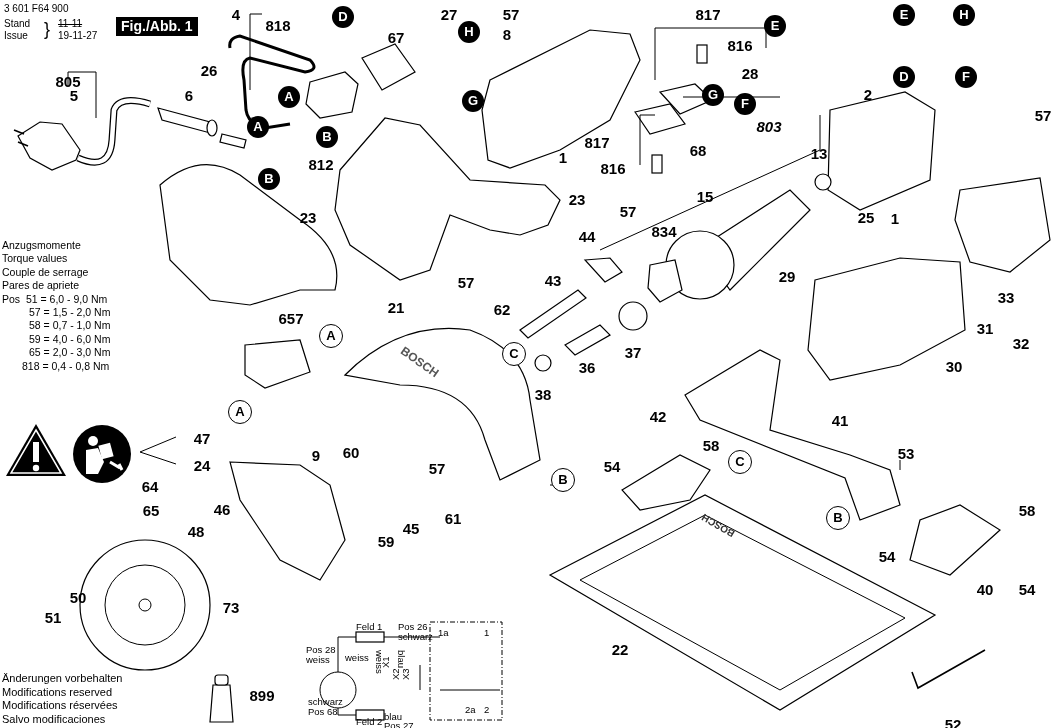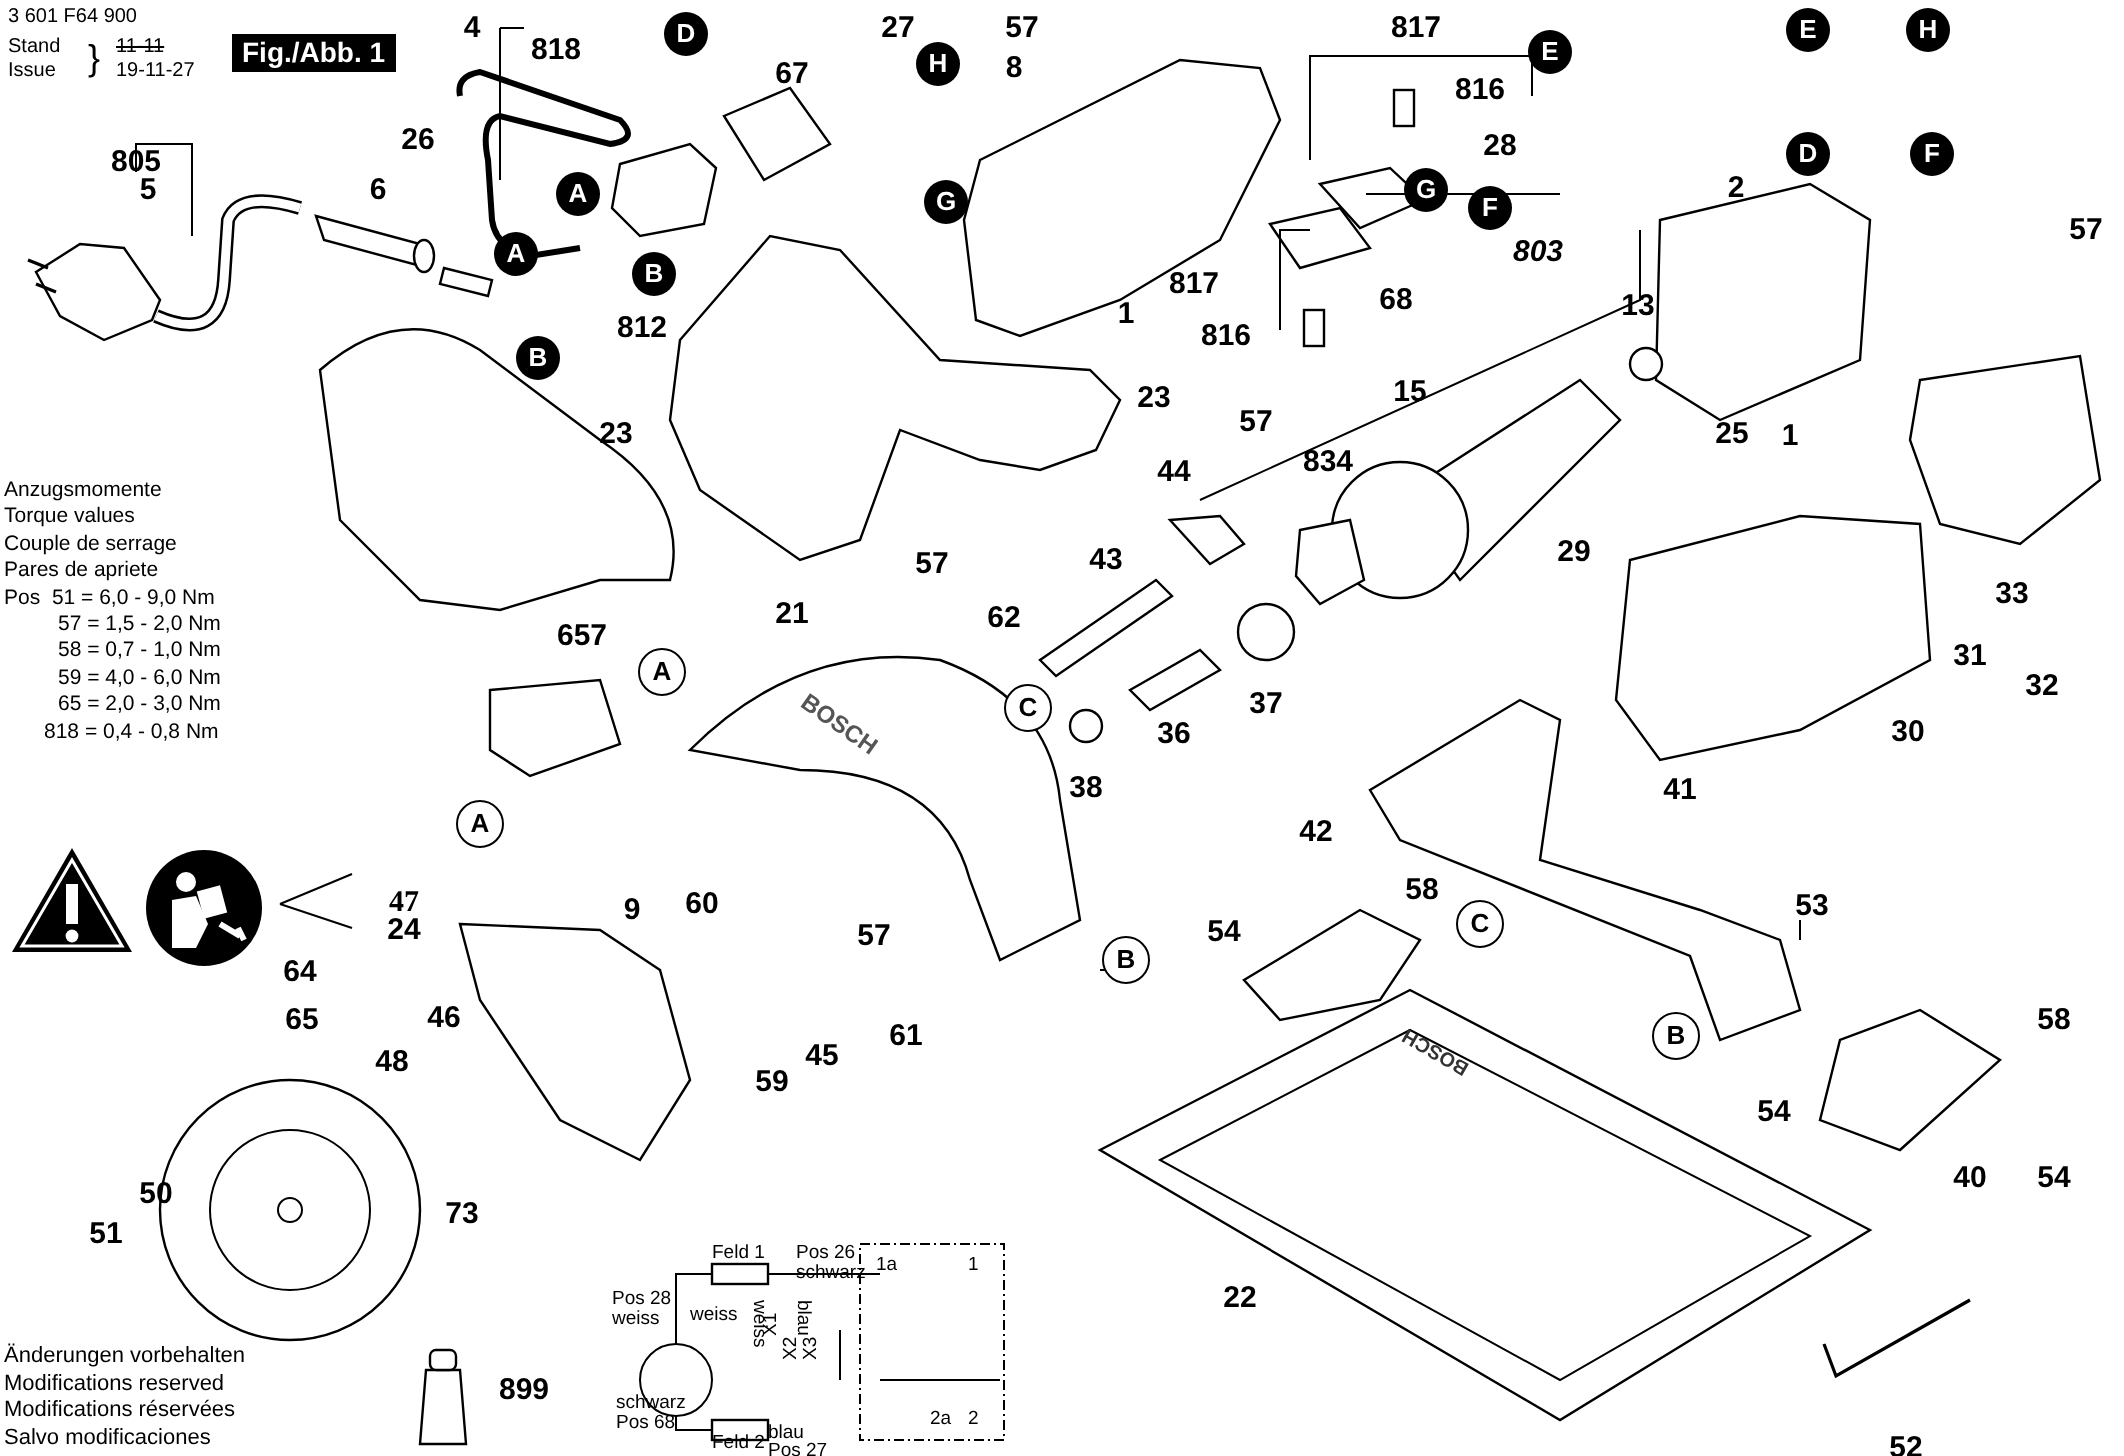--- a/index.html
+++ b/index.html
@@ -206,26 +206,26 @@
 <div class="lbl" style="left:1006px;top:297px;">33</div>
 <div class="lbl" style="left:396px;top:307px;">21</div>
 <div class="lbl" style="left:502px;top:309px;">62</div>
 <div class="lbl" style="left:291px;top:318px;">657</div>
 <div class="lbl" style="left:633px;top:352px;">37</div>
 <div class="lbl" style="left:985px;top:328px;">31</div>
 <div class="lbl" style="left:1021px;top:343px;">32</div>
 <div class="lbl" style="left:587px;top:367px;">36</div>
 <div class="lbl" style="left:954px;top:366px;">30</div>
 <div class="lbl" style="left:543px;top:394px;">38</div>
-<div class="lbl" style="left:202px;top:452px;font-family:Liberation Serif, serif;">47</div>
+<div class="lbl" style="left:202px;top:438px;">47</div>
 <div class="lbl" style="left:316px;top:455px;">9</div>
 <div class="lbl" style="left:351px;top:452px;">60</div>
 <div class="lbl" style="left:658px;top:416px;">42</div>
 <div class="lbl" style="left:711px;top:445px;">58</div>
-<div class="lbl" style="left:840px;top:395px;">41</div>
+<div class="lbl" style="left:840px;top:420px;">41</div>
 <div class="lbl" style="left:906px;top:453px;">53</div>
 <div class="lbl" style="left:202px;top:465px;">24</div>
 <div class="lbl" style="left:437px;top:468px;">57</div>
 <div class="lbl" style="left:612px;top:466px;">54</div>
 <div class="lbl" style="left:150px;top:486px;">64</div>
 <div class="lbl" style="left:453px;top:518px;text-align:center;">61</div>
 <div class="lbl" style="left:222px;top:509px;">46</div>
 <div class="lbl" style="left:151px;top:510px;">65</div>
 <div class="lbl" style="left:196px;top:531px;">48</div>
 <div class="lbl" style="left:411px;top:528px;">45</div>

